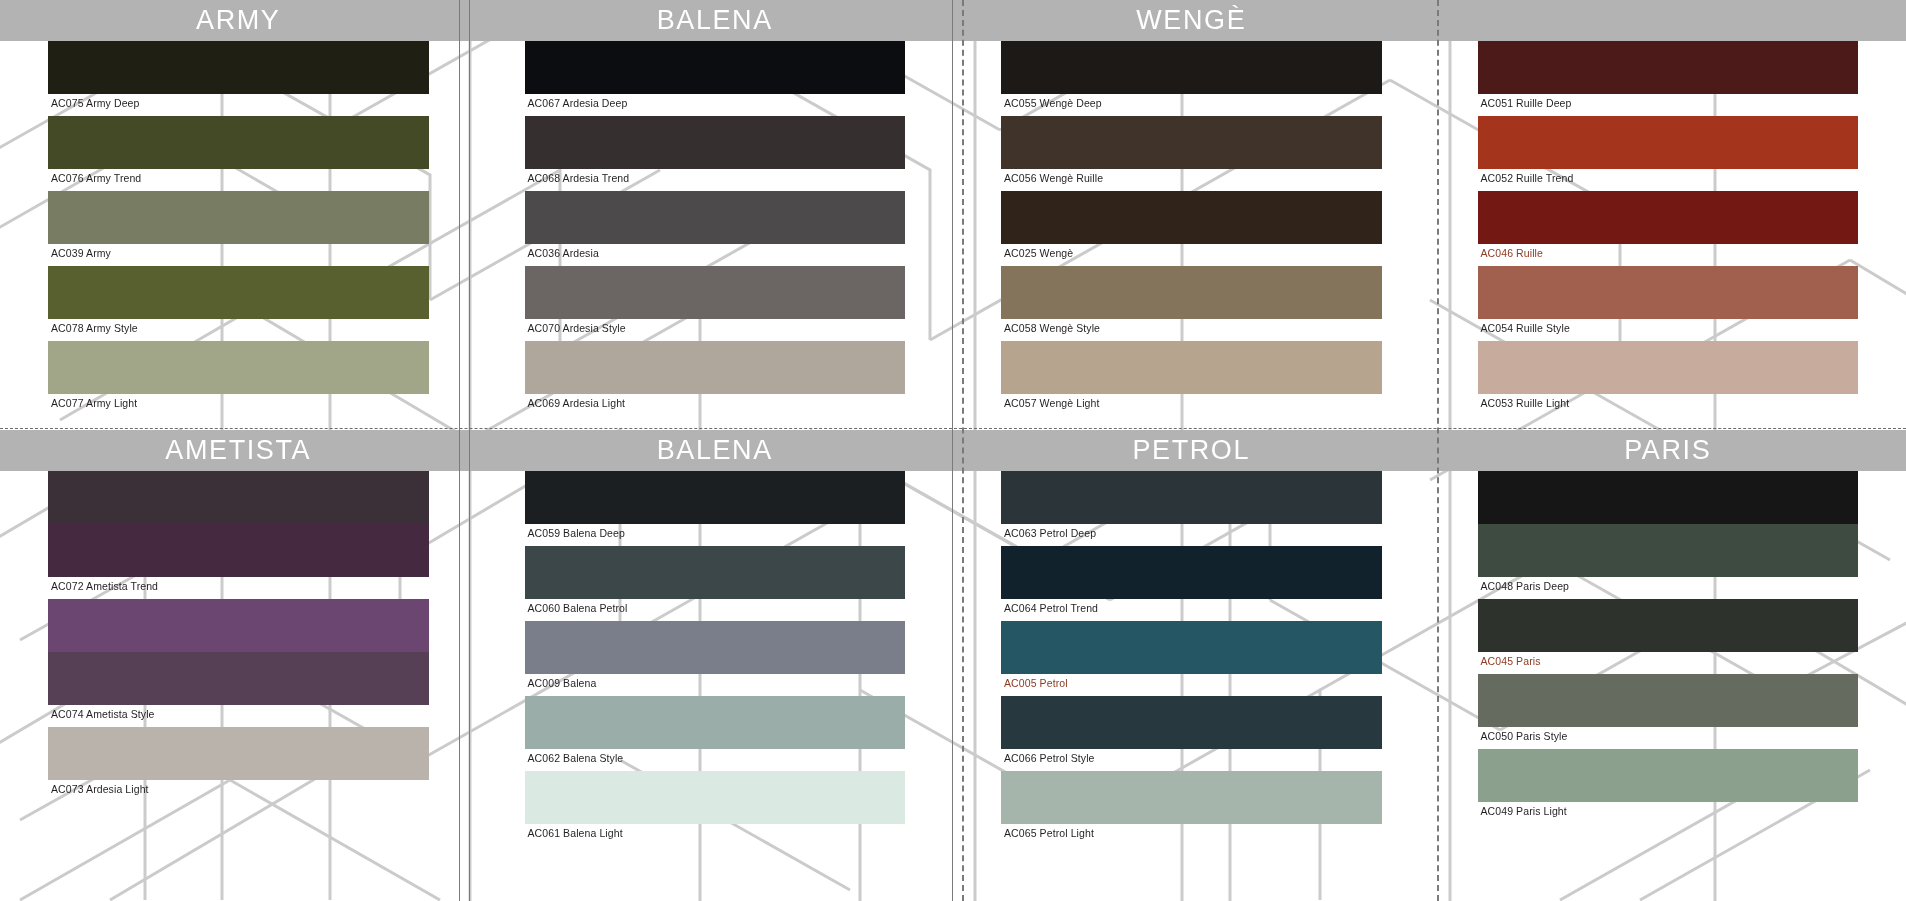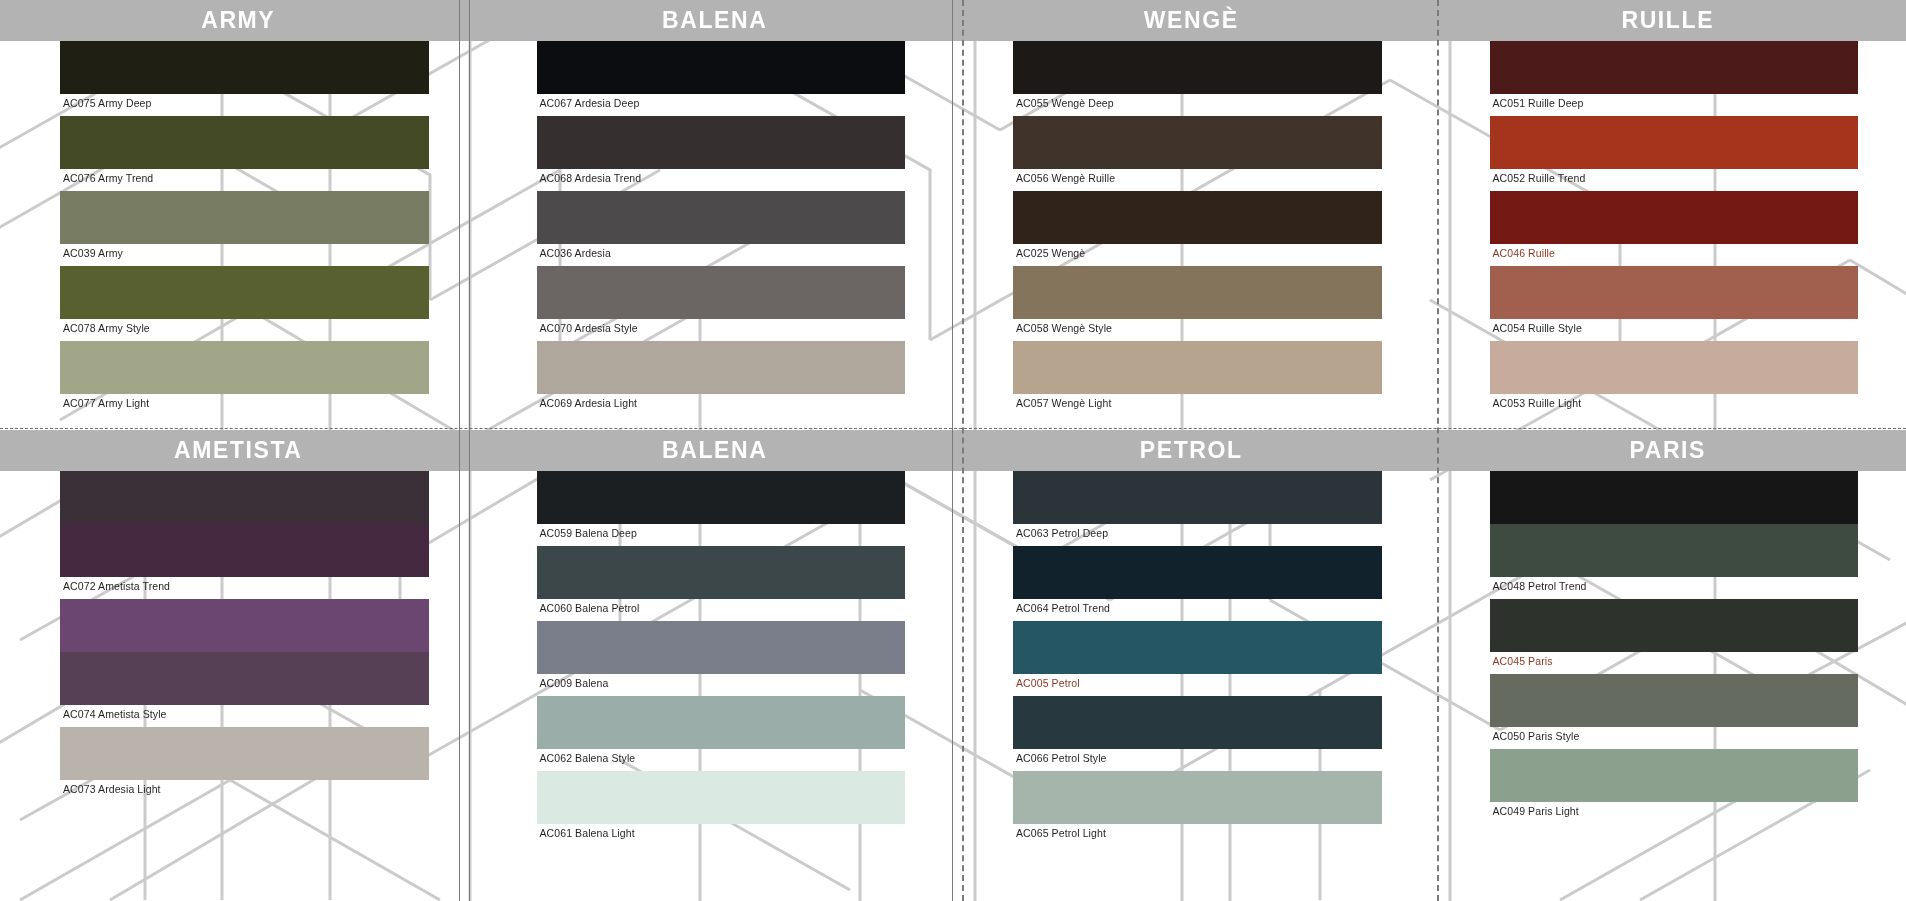--- a/index.html
+++ b/index.html
@@ -26,34 +26,34 @@
   .band-row.r2{top:430px;}
   .band-titles{
     position:absolute;left:0;right:0;height:41px;z-index:4;
     display:grid;grid-template-columns:1fr 1fr 1fr 1fr;
     pointer-events:none;
   }
   .band-titles.r1{top:0;}
   .band-titles.r2{top:430px;}
   .band-title{
     display:flex;align-items:center;justify-content:center;
-    color:#ffffff;font-size:23px;font-weight:700;letter-spacing:1.6px;
+    color:#ffffff;font-size:27px;font-weight:400;letter-spacing:1.6px;
     line-height:1;
   }
   .panel{
     position:relative;z-index:3;
     padding-top:41px;
     box-sizing:border-box;
   }
   .swatches{
     position:relative;
     padding-left:48px;
     padding-right:48px;
   }
-  .swrow{ margin-bottom:0;margin-left:12px; }
+  .swrow{ margin-bottom:0; }
   .chip{
     height:53px;
     width:100%;
     box-sizing:border-box;
   }
   .chip-label{
     font-size:10.5px;
     color:#231f20;
     padding:3px 0 7px 3px;
     line-height:12px;
@@ -135,21 +135,20 @@
   </g>
 </svg>
 
 <div class="band-row r1"></div>
 <div class="band-row r2"></div>
 
 <div class="band-titles r1">
   <div class="band-title">ARMY</div>
   <div class="band-title">BALENA</div>
   <div class="band-title">WENGÈ</div>
-  <div class="band-title">RUILLE</div>
 </div>
 <div class="band-titles r2">
   <div class="band-title">AMETISTA</div>
   <div class="band-title">BALENA</div>
   <div class="band-title">PETROL</div>
   <div class="band-title">PARIS</div>
 </div>
 
 <div class="col-sep solid" style="left:459px;"></div>
 <div class="col-sep solid" style="left:469px;"></div>
@@ -333,21 +332,21 @@
     </div>
   </div>
 
   <div class="panel">
     <div class="swatches">
       <div class="swrow">
           <div class="chip" style="background:#161617"></div>
         </div>
       <div class="swrow">
           <div class="chip" style="background:#3d4b41"></div>
-          <div class="chip-label">AC048 Petrol Trend</div>
+          <div class="chip-label">AC048 Paris Deep</div>
         </div>
       <div class="swrow">
           <div class="chip" style="background:#2e322c"></div>
           <div class="chip-label accent">AC045 Paris</div>
         </div>
       <div class="swrow">
           <div class="chip" style="background:#666b5f"></div>
           <div class="chip-label">AC050 Paris Style</div>
         </div>
       <div class="swrow">

